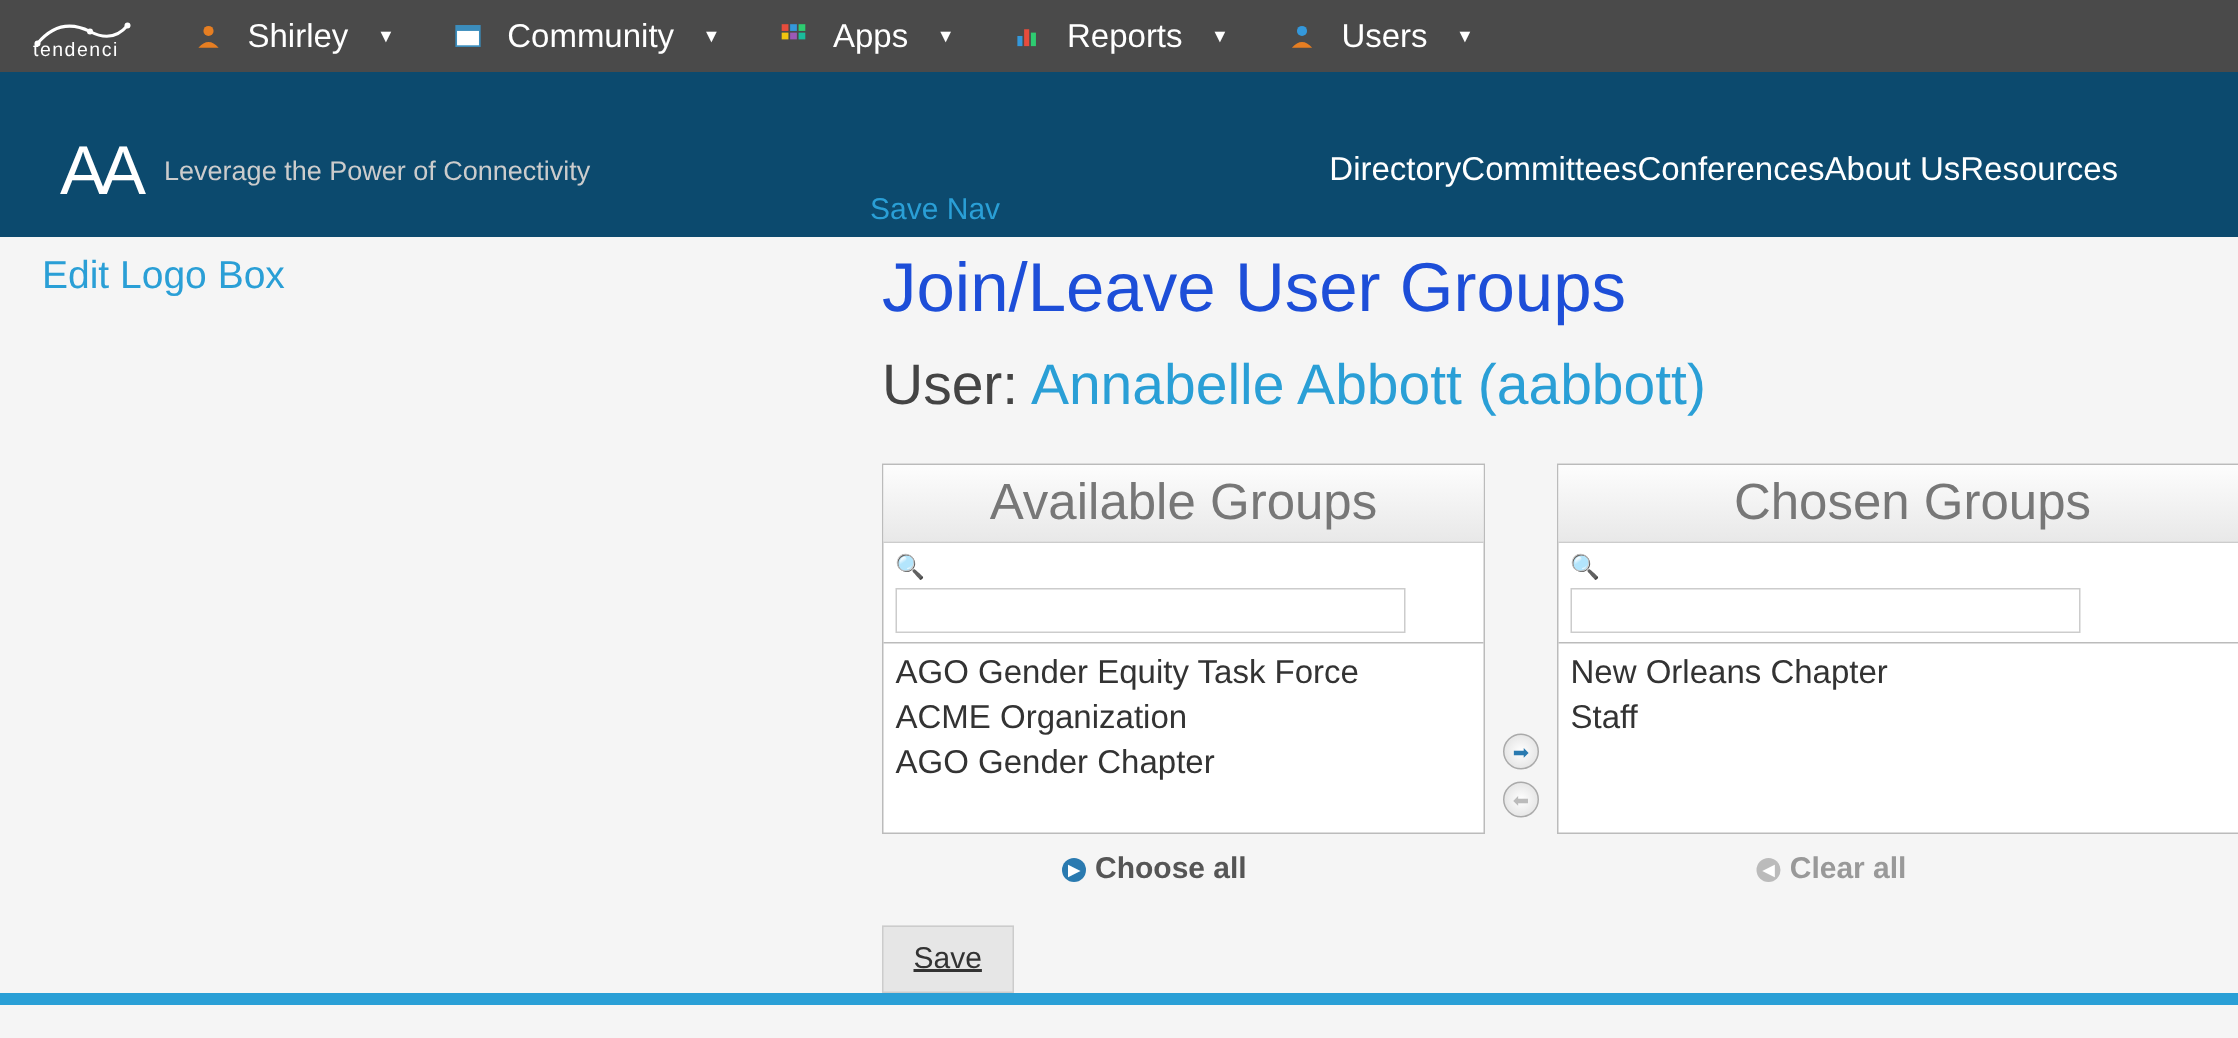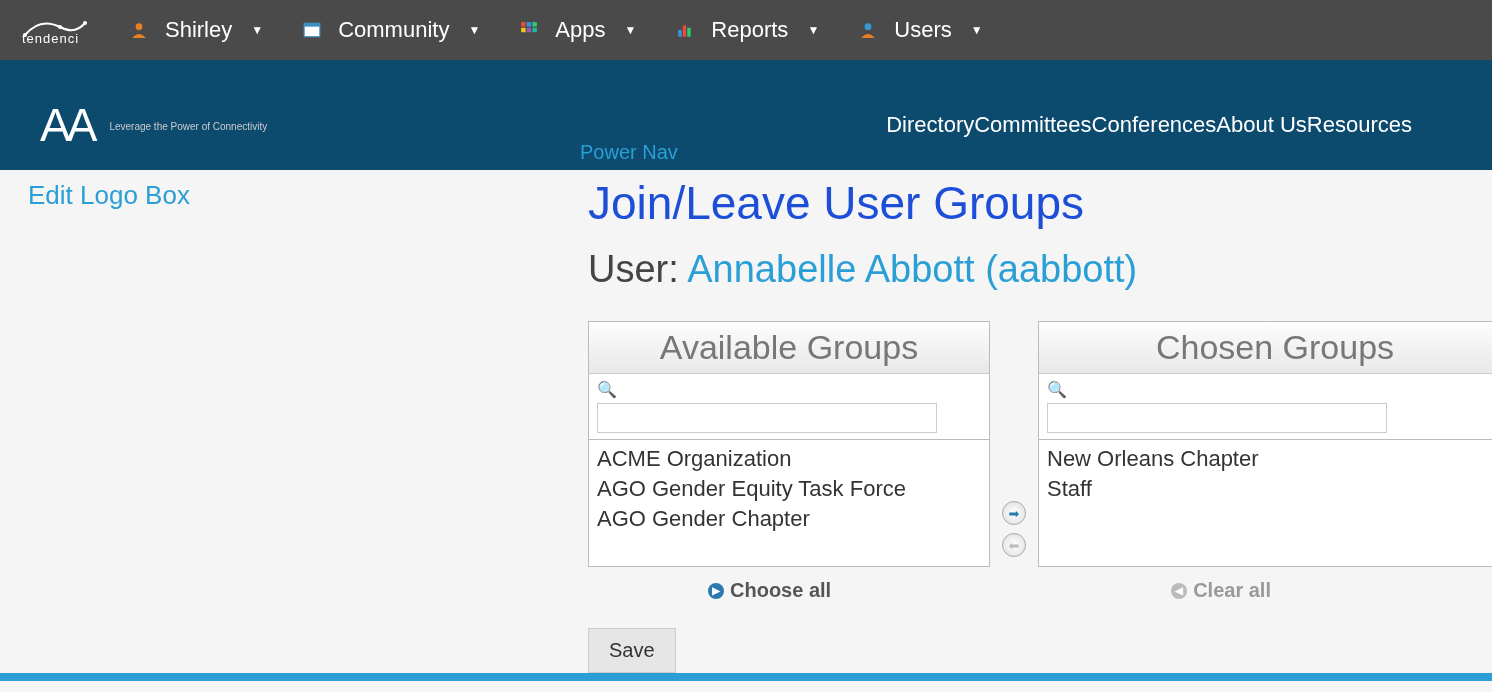--- a/index.html
+++ b/index.html
@@ -5,21 +5,21 @@
   * { box-sizing: border-box; margin: 0; padding: 0; }
   body {
     font-family: "Helvetica Neue", Helvetica, Arial, sans-serif;
     background: #f5f5f5;
     color: #333;
     width: 1492px;
   }
   
   .admin-bar {
     background: #4a4a4a;
-    height: 60px;
+    height: 48px;
     display: flex;
     align-items: center;
     padding: 0 20px;
     gap: 40px;
     color: #fff;
     font-size: 22px;
   }
   .admin-bar .brand {
     display: flex;
     align-items: center;
@@ -59,21 +59,21 @@
     font-size: 46px;
     font-weight: 300;
     letter-spacing: -4px;
   }
   .org-logo .txt .name {
     font-size: 22px;
     font-weight: 400;
     letter-spacing: 0.5px;
   }
   .org-logo .txt .tag {
-    font-size: 10px;
+    font-size: 18px;
     color: #ccc;
     margin-top: 2px;
   }
   .org-nav {
     margin-left: auto;
     display: flex;
     font-size: 22px;
     padding-right: 40px;
   }
   .org-nav .nav-link { cursor: pointer; }
@@ -201,20 +201,21 @@
   .choose-wrap { margin-left: 120px; }
   .clear-wrap { margin-left: 40px; }
   .save-btn {
     margin-top: 26px;
     background: #e6e6e6;
     border: 1px solid #ccc;
     padding: 10px 20px;
     font-size: 20px;
     color: #333;
     cursor: pointer;
+    text-decoration: underline;
   }
   .footer-bar {
     height: 8px;
     background: #2a9fd6;
     margin-top: 0px;
     width: 100%;
   }
 </style>
 </head>
 <body>
@@ -283,21 +284,21 @@
       <div class="tag">Leverage the Power of Connectivity</div>
     </div>
   </div>
   <div class="org-nav">
     <span class="nav-link">Directory</span>
     <span class="nav-link">Committees</span>
     <span class="nav-link">Conferences</span>
     <span class="nav-link">About Us</span>
     <span class="nav-link">Resources</span>
   </div>
-  <span class="edit-nav">Power Nav</span>
+  <span class="edit-nav">Save Nav</span>
 </div>
 
 <div class="page-body">
   <div class="left-col">
     <span class="edit-logo">Edit Logo Box</span>
   </div>
   <div class="main-col">
     <h1 class="page-title">Join/Leave User Groups</h1>
     <div class="user-line">
       <span>User: </span><span class="user-link">Annabelle Abbott (aabbott)</span>
@@ -305,22 +306,22 @@
 
     <div class="dual">
 
       <div class="sel-box">
         <div class="sel-header">Available Groups</div>
         <div class="sel-filter">
           <span class="mag">🔍</span>
           <input type="text" placeholder="" style="">
         </div>
         <div class="sel-list">
+          <div class="row">AGO Gender Equity Task Force</div>
           <div class="row">ACME Organization</div>
-          <div class="row">AGO Gender Equity Task Force</div>
           <div class="row">AGO Gender Chapter</div>
         </div>
       </div>
 
       <div class="arrows">
         <div class="arrow-btn">➡</div>
         <div class="arrow-btn disabled">⬅</div>
       </div>
 
       <div class="sel-box chosen">

